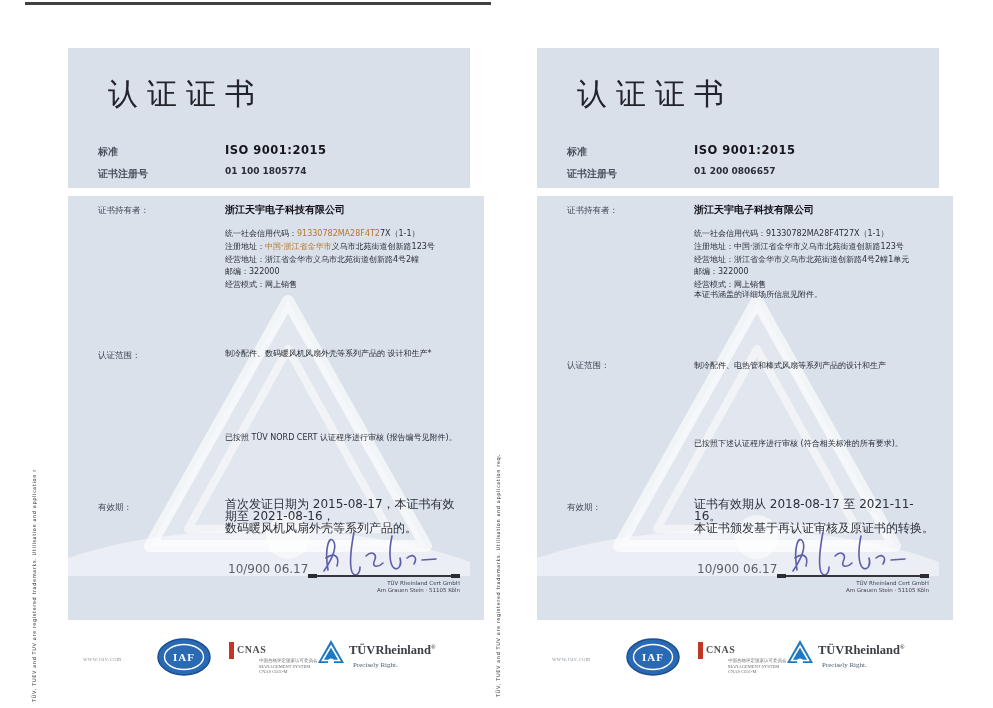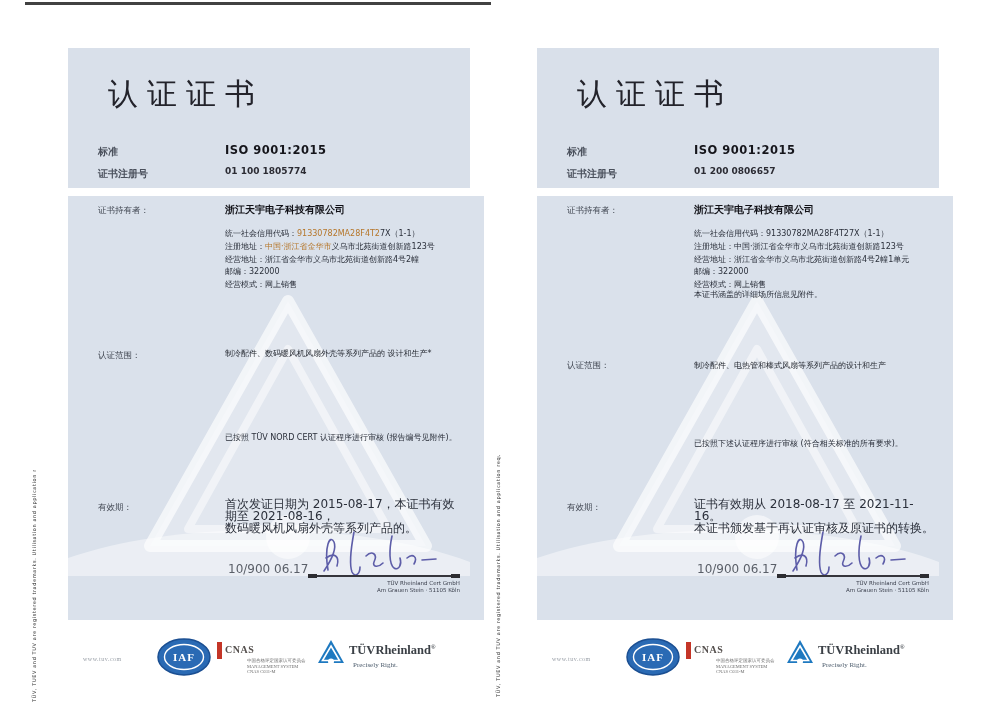--- a/index.html
+++ b/index.html
@@ -29,21 +29,21 @@
   .sigline:before{left:0;} .sigline:after{right:0;}
   .sigscribble{position:absolute;left:242px;top:330px;}
   .signame{position:absolute;left:250px;top:384px;width:142px;text-align:right;font-size:5.5px;line-height:7px;color:#3a3f4c;}
   .wmark{position:absolute;left:70px;top:95px;}
   .swoosh{position:absolute;left:0;top:320px;}
   .logos{position:absolute;left:0;top:588px;width:402px;height:60px;font-family:Liberation Serif, serif;}
   .www{position:absolute;left:15px;top:20px;font-size:6px;color:#9aa0a8;letter-spacing:0.5px;}
   .iaf{position:absolute;left:89px;top:2px;}
   .iaf-txt{position:absolute;left:0;top:0;width:54px;text-align:center;line-height:38px;
            font-size:11px;font-weight:bold;color:#ffffff;letter-spacing:1px;}
-  .cnas{position:absolute;left:149px;top:5px;width:90px;height:44px;}
+  .cnas{position:absolute;left:161px;top:5px;width:90px;height:44px;}
   .cnas-bar{position:absolute;left:0;top:1px;width:5px;height:17px;background:#c43527;}
   .cnas-word{position:absolute;left:8px;top:3px;font-size:10px;font-weight:bold;color:#55504e;letter-spacing:0.5px;}
   .cnas-sub{position:absolute;left:30px;top:17px;font-size:4.5px;line-height:5.6px;color:#6b6b6b;white-space:nowrap;}
   .tuvtri{position:absolute;left:249px;top:3px;}
   .tuvname{position:absolute;left:281px;top:7px;font-size:12.5px;font-weight:bold;color:#3b4046;}
   .tuvname sup{font-size:6px;}
   .tagline{position:absolute;left:285px;top:25px;font-size:7px;color:#516070;}
   .vstrip{position:absolute;font-size:5px;color:#2c2c2c;letter-spacing:0.6px;
           writing-mode:vertical-rl;transform:rotate(180deg);white-space:nowrap;overflow:hidden;}
   .vstrip.s1{left:31px;top:470px;height:232px;}

